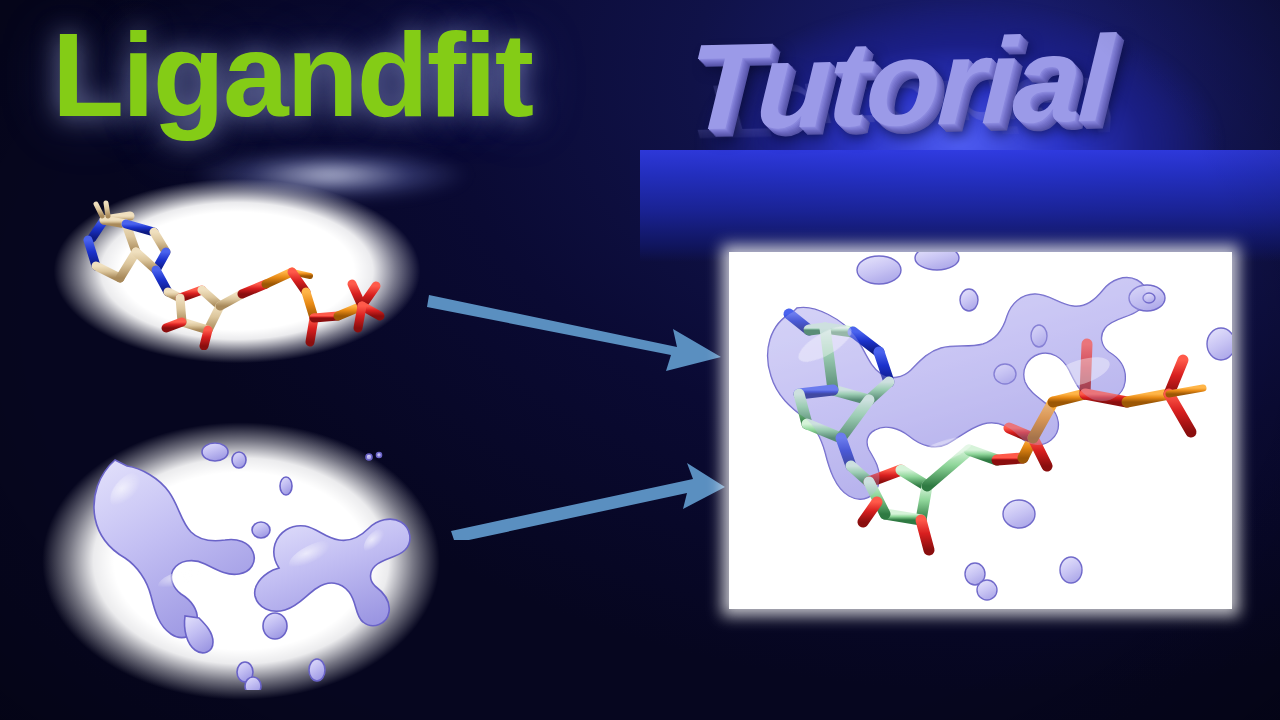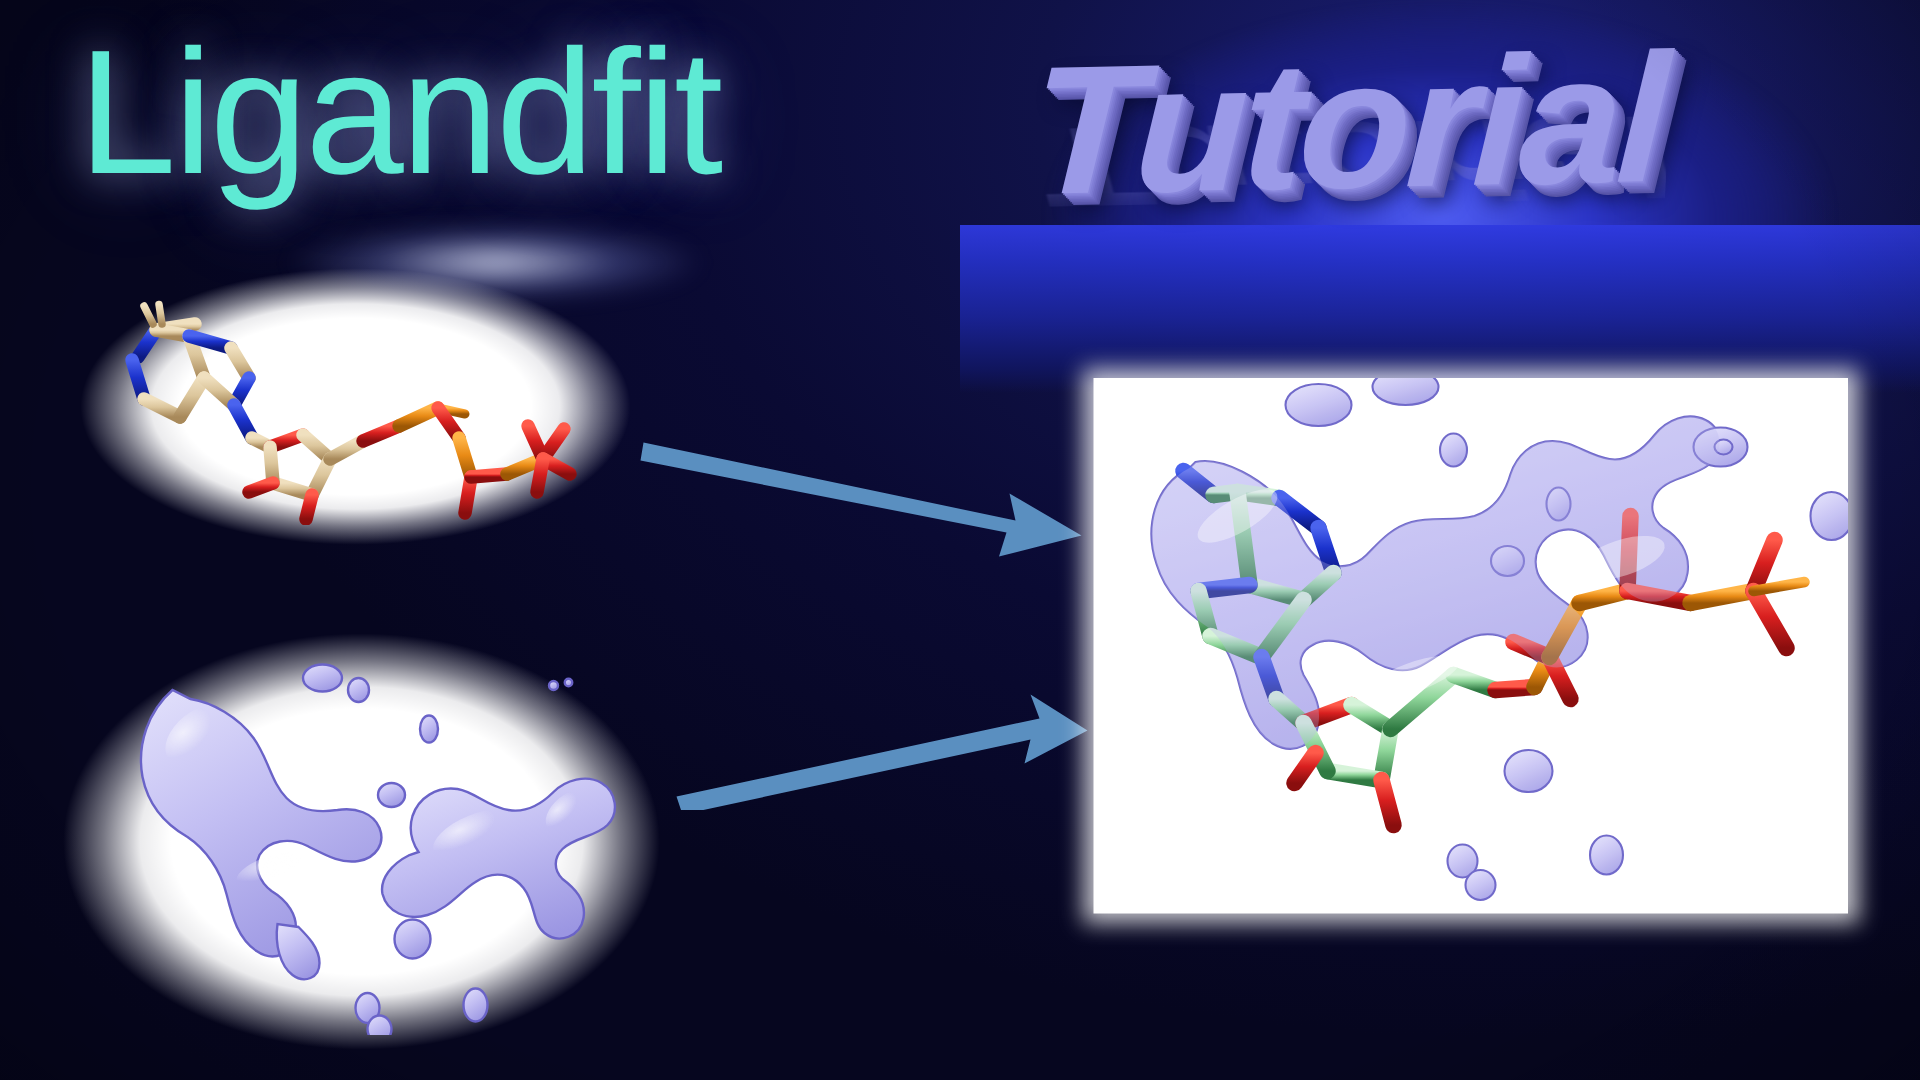--- a/index.html
+++ b/index.html
@@ -22,22 +22,22 @@
   }
   .bg-vig{
     position:absolute;inset:0;
     background:radial-gradient(ellipse 1100px 760px at 50% 45%, rgba(0,0,0,0) 55%, rgba(0,0,0,.55) 100%);
   }
 
   
   .title{
     position:absolute;left:52px;top:16px;
     font-size:118px;line-height:1;
-    font-weight:normal;
-    color:#5eead4;
+    font-weight:bold;
+    color:#84cc16;
     letter-spacing:-2px;
     text-shadow:0 0 26px rgba(190,200,255,.55),0 0 60px rgba(120,140,255,.30);
     white-space:nowrap;
   }
   .title-glow{
     position:absolute;left:150px;top:140px;
     width:360px;height:70px;
     background:radial-gradient(ellipse 180px 34px at 50% 50%, rgba(225,230,255,.85) 0%, rgba(150,165,255,.28) 45%, rgba(0,0,0,0) 78%);
     filter:blur(7px);
     pointer-events:none;

